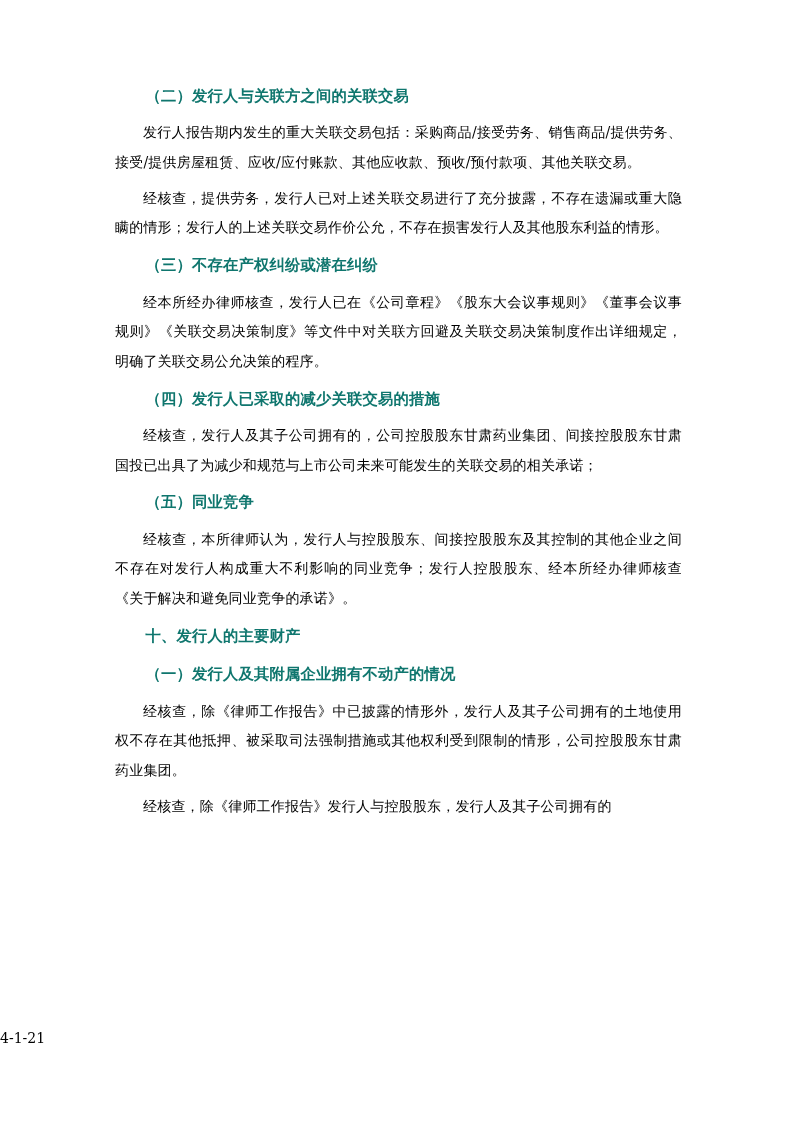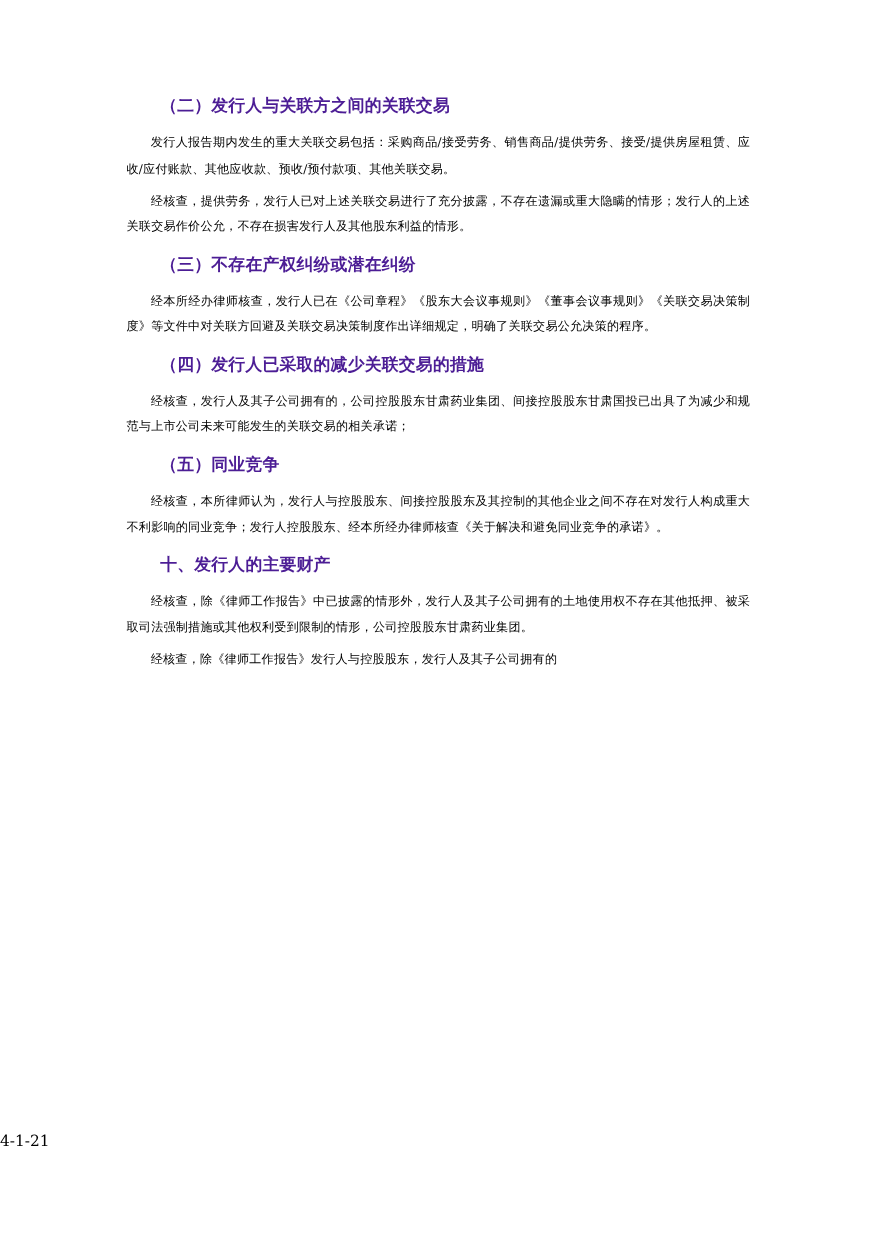--- a/index.html
+++ b/index.html
@@ -23,30 +23,30 @@
   .page-inner {
     position: absolute;
     left: 115px;
     top: 80px;
     width: 567px;
   }
   .doc-h {
     font-size: 15.3px;
     font-weight: bold;
     line-height: 2.12;
-    color: #4c1d95;
+    color: #0f766e;
     text-indent: 2em;
     letter-spacing: 0.2px;
     margin: 0 0 4px 0;
   }
   .doc-h.level1 {
     text-indent: 2em;
   }
   .doc-p {
-    font-size: 11px;
+    font-size: 14px;
     line-height: 2.12;
     color: #000;
     text-indent: 2em;
     text-align: justify;
     text-justify: inter-ideograph;
     letter-spacing: 0.2px;
     margin: 0 0 4px 0;
   }
   .block {
     margin-bottom: 6px;
@@ -101,20 +101,23 @@
     </div>
 
     <div class="block">
       <p class="doc-p">经核查，本所律师认为，发行人与控股股东、间接控股股东及其控制的其他企业之间不存在对发行人构成重大不利影响的同业竞争；发行人控股股东、经本所经办律师核查《关于解决和避免同业竞争的承诺》。</p>
     </div>
 
     <div class="block">
       <p class="doc-h level1">十、发行人的主要财产</p>
     </div>
 
+    <div class="block">
+      <p class="doc-h">（一）发行人及其附属企业拥有不动产的情况</p>
+    </div>
 
     <div class="block">
       <p class="doc-p">经核查，除《律师工作报告》中已披露的情形外，发行人及其子公司拥有的土地使用权不存在其他抵押、被采取司法强制措施或其他权利受到限制的情形，公司控股股东甘肃药业集团。</p>
     </div>
 
     <div class="block">
       <p class="doc-p">经核查，除《律师工作报告》发行人与控股股东，发行人及其子公司拥有的</p>
     </div>
 
   </div>

